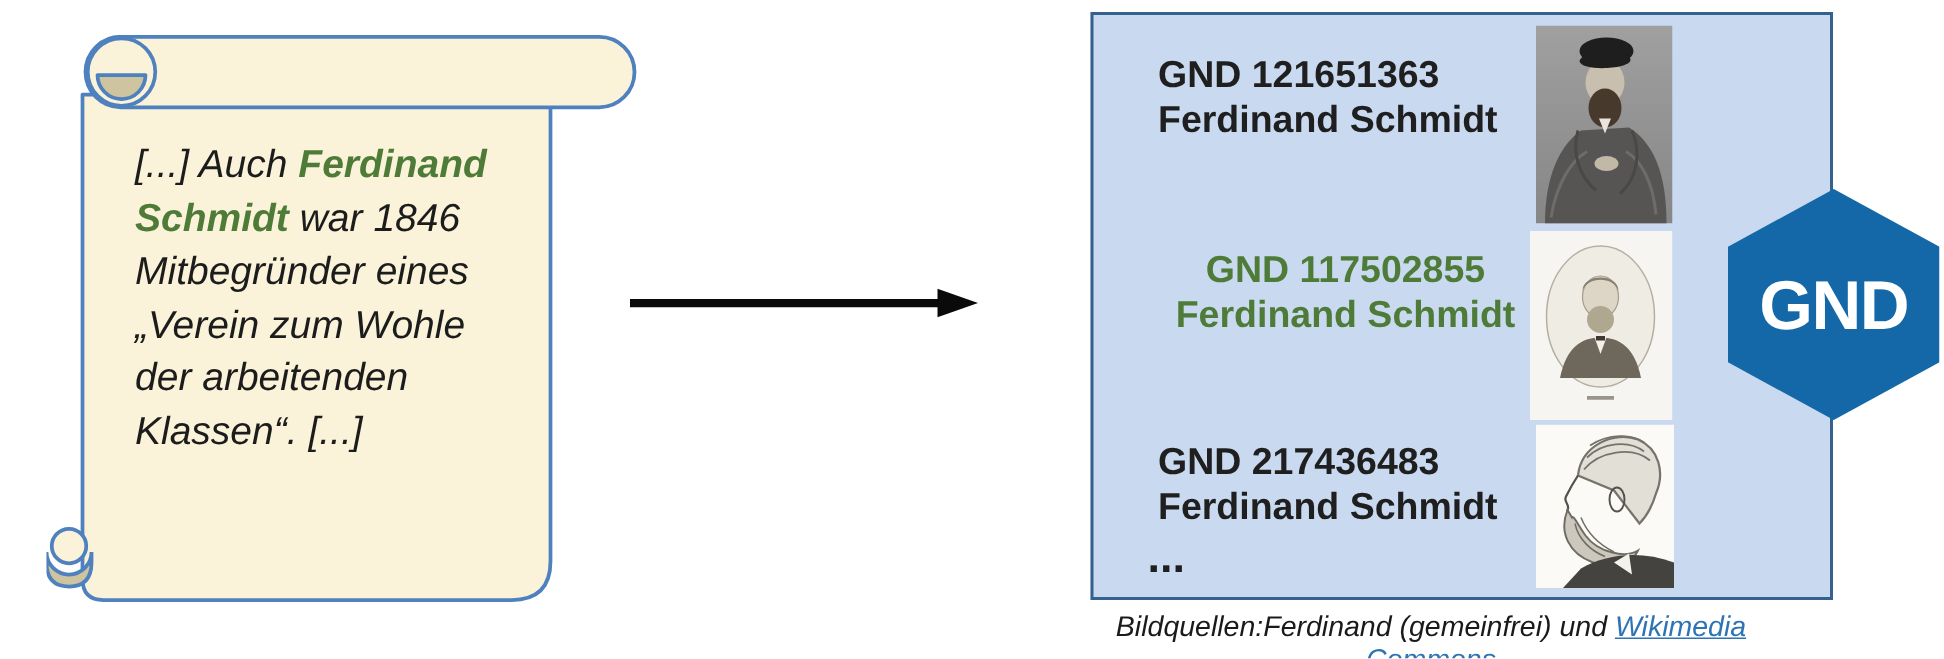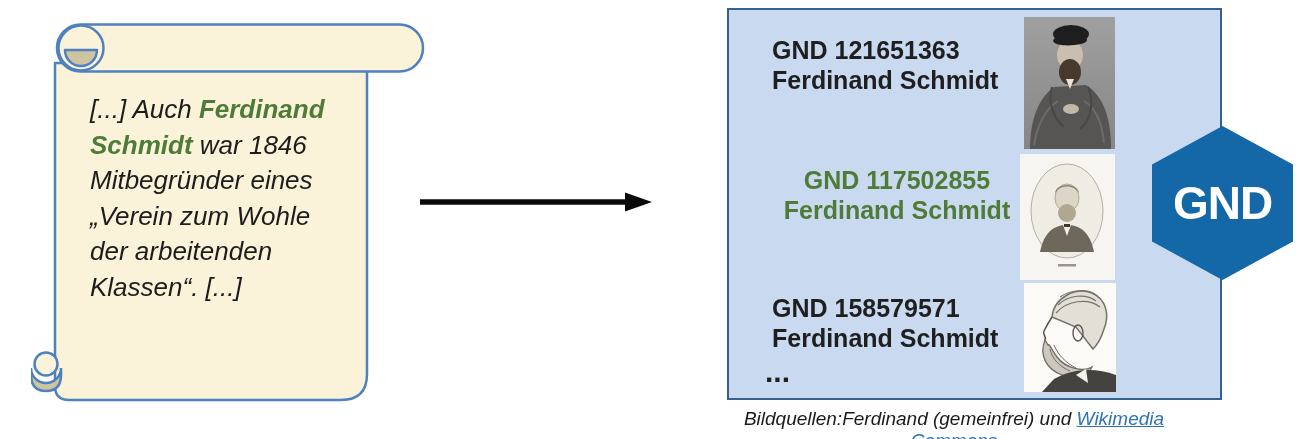--- a/index.html
+++ b/index.html
@@ -109,21 +109,21 @@
       <path d="M43,71 L51,71 L47,82 Z" fill="#f2efe6"></path>
       <rect x="44" y="70" width="6" height="3" fill="#3c382f"></rect>
       <ellipse cx="47" cy="44" rx="12" ry="14" fill="#ddd5c6" stroke="#a39c8e" stroke-width="0.8"></ellipse>
       <path d="M35,40 C35,28 59,28 59,40 C56,30 38,30 35,40 Z" fill="#877e6e"></path>
       <ellipse cx="47" cy="59" rx="9" ry="9" fill="#b0a791"></ellipse>
       <path d="M40,66 C44,70 50,70 54,66" stroke="#8d English857a" stroke-width="0" fill="none"></path>
       <rect x="38" y="110" width="18" height="2.5" fill="#9a948a"></rect>
     </svg>
 
     <div class="entry entry-3" style="color: rgb(31, 31, 31);">
-      <div>GND 158579571</div>
+      <div>GND 217436483</div>
       <div>Ferdinand Schmidt</div>
     </div>
     <svg class="portrait portrait-3" viewBox="0 0 92 109" aria-hidden="true">
       <rect width="92" height="109" fill="#fbfaf7"></rect>
       <path d="M28,34 C30,14 52,4 68,10 C82,16 86,32 80,46 C77,56 73,62 69,66 L52,44 Z" fill="#e2dfd7" stroke="#76736c" stroke-width="1.5"></path>
       <path d="M34,22 C44,12 62,10 72,18 M32,30 C42,18 64,14 76,24 M36,14 C48,6 64,6 72,12" stroke="#76736c" stroke-width="1.2" fill="none"></path>
       <path d="M28,34 C24,40 22,44 20,48 C18,52 23,53 21,57 C20,61 25,61 24,65 C23,69 28,69 28,72" stroke="#55524c" stroke-width="1.5" fill="none"></path>
       <path d="M21,57 C15,72 22,86 38,92 C52,97 64,93 68,84 C60,89 42,86 33,74 C28,67 25,60 24,62 Z" fill="#ccc8bd" stroke="#6f6c64" stroke-width="1.3"></path>
       <path d="M26,66 C28,76 36,84 46,88 M30,62 C34,72 42,80 52,85" stroke="#6f6c64" stroke-width="1" fill="none"></path>
       <ellipse cx="54" cy="50" rx="5" ry="8" fill="none" stroke="#55524c" stroke-width="1.3"></ellipse>

